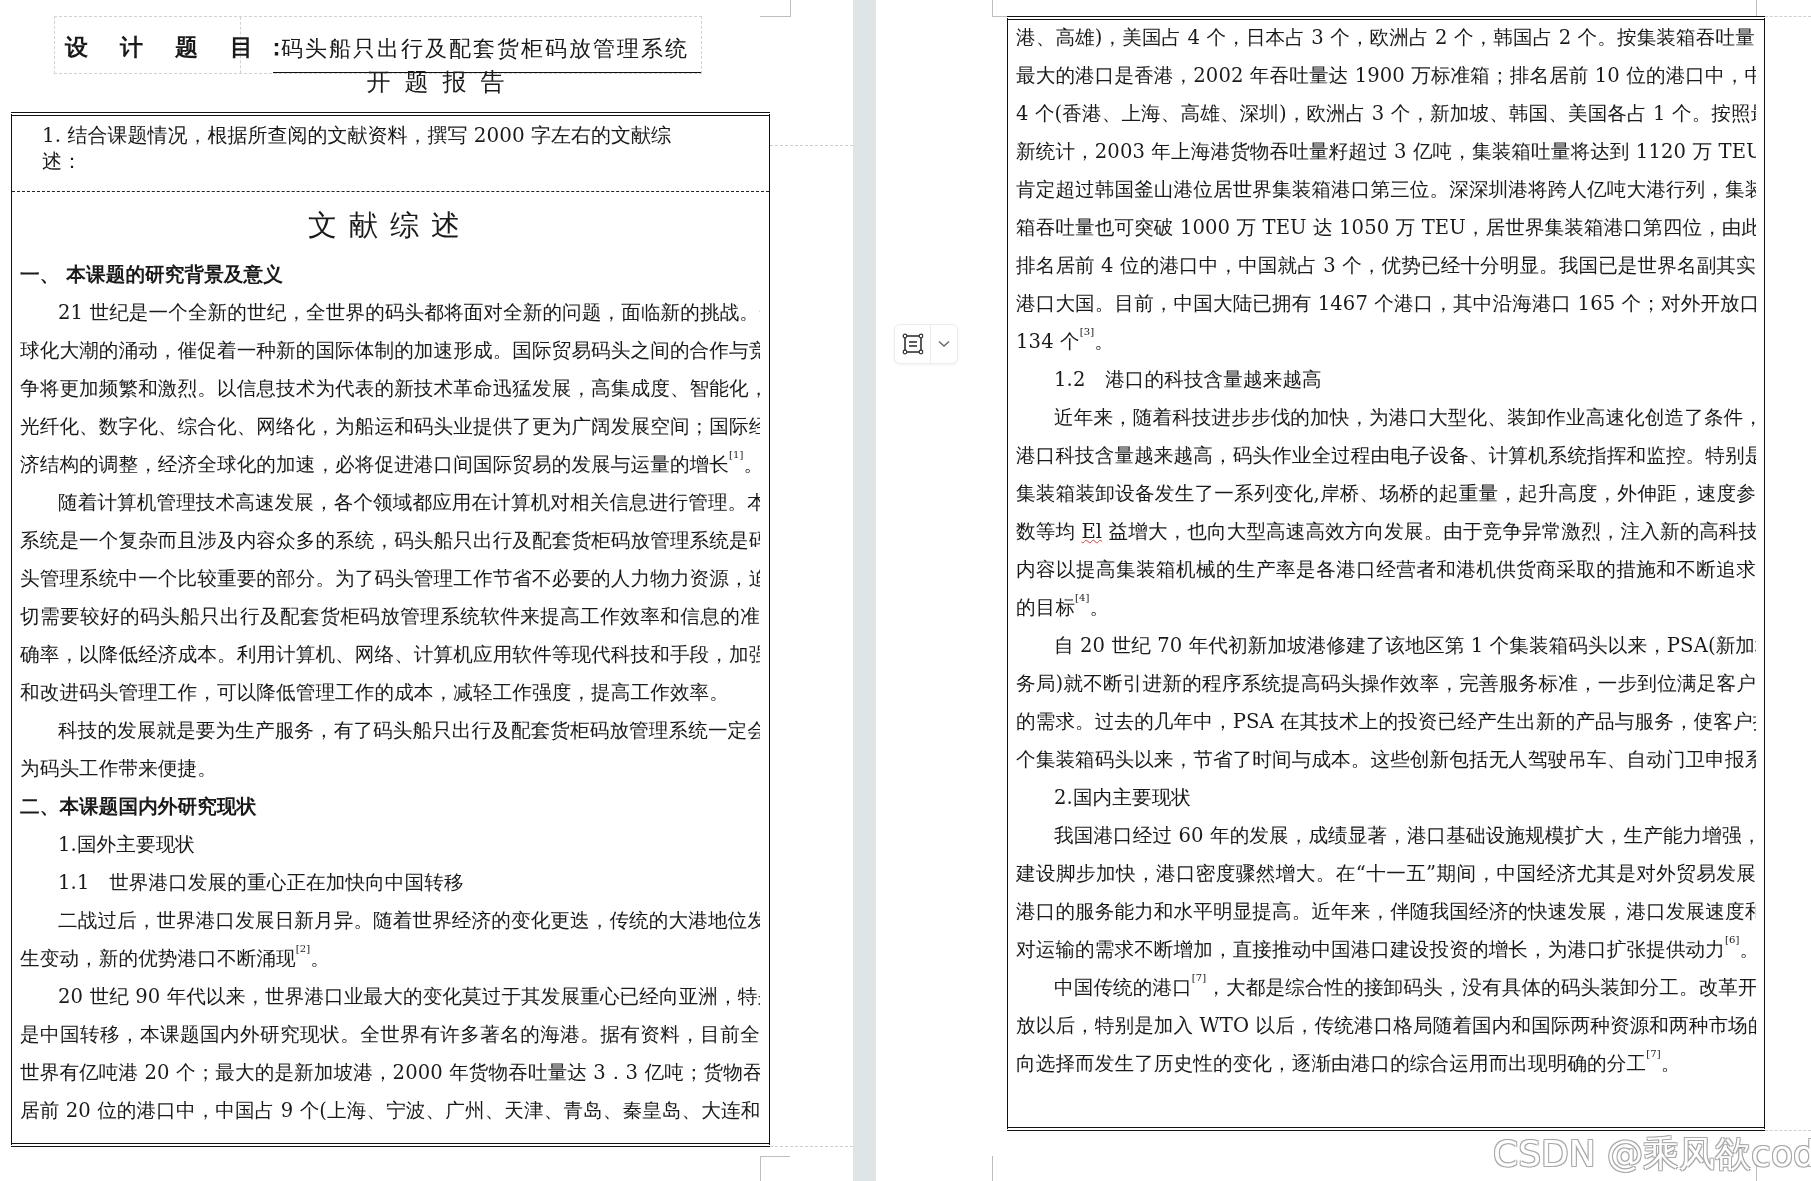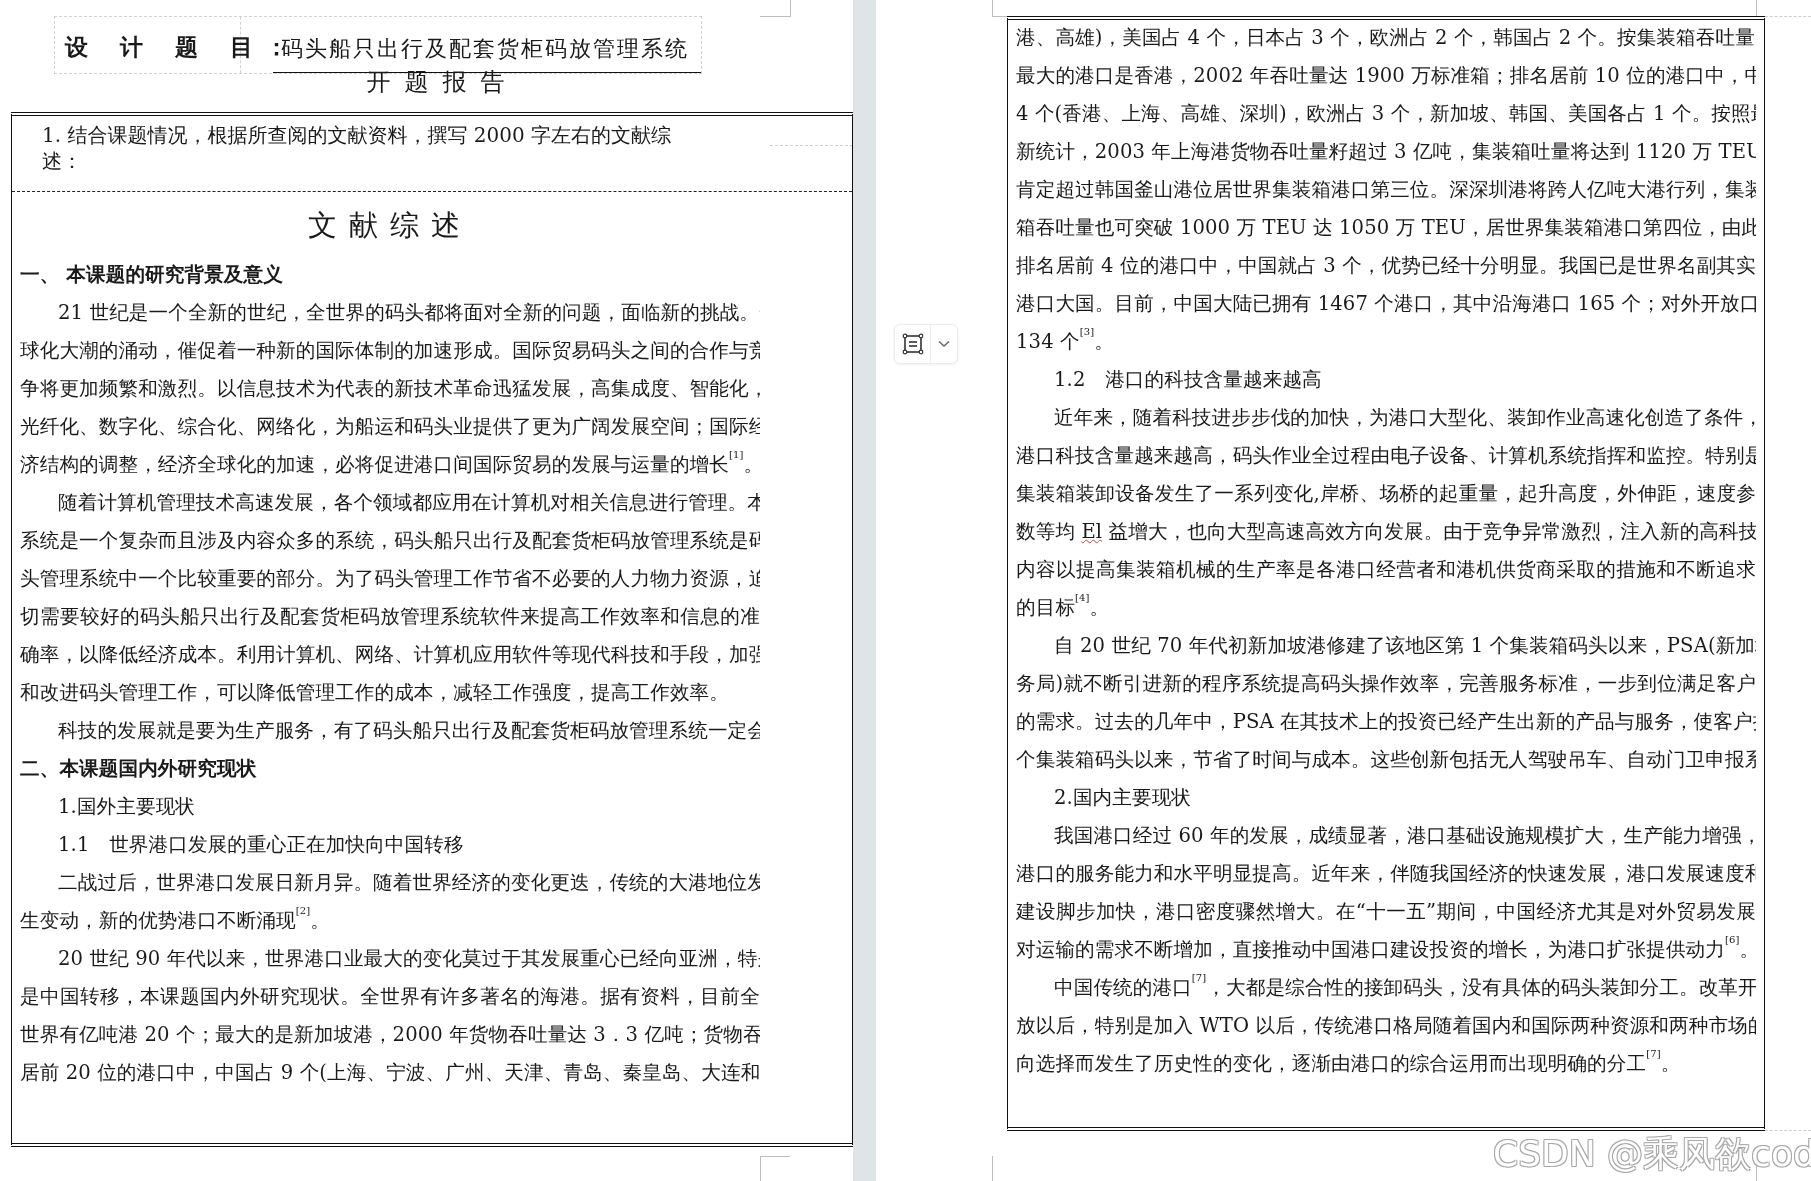--- a/index.html
+++ b/index.html
@@ -15,21 +15,21 @@
 
   .crop { position: absolute; border-color: #bdbdbd; border-style: solid; border-width: 0; }
 
   
   .title-box { position: absolute; left: 54px; top: 16px; width: 648px; height: 58px; border: 1px dashed #d2d2d2; display: flex; }
   .title-label { width: 186px; height: 100%; border-right: 1px dashed #d2d2d2; display: flex; align-items: flex-end; padding: 0 0 10px 10px; font-weight: bold; font-size: 23px; letter-spacing: 12px; white-space: nowrap; }
   .title-value { flex: 1; display: flex; align-items: flex-end; padding: 0 0 8px 8px; font-size: 22px; letter-spacing: 2px; border-bottom: 1.5px solid #111; white-space: nowrap; margin-left: 32px; }
 
   .report-heading { position: absolute; left: 0; width: 885px; top: 66px; text-align: center; font-size: 24px; letter-spacing: 14px; font-weight: normal; }
 
-  .main-box-left { position: absolute; left: 11px; top: 112px; width: 842px; height: 1035px; border: 1.5px solid #111; border-top: 4px double #111; border-bottom: 4px double #111; }
+  .main-box-left { position: absolute; left: 11px; top: 112px; width: 759px; height: 1035px; border: 1.5px solid #111; border-top: 4px double #111; border-bottom: 4px double #111; }
   .q-row { height: 76px; border-bottom: 1px dashed #222; padding: 6px 10px 0 30px; font-size: 20px; line-height: 26px; }
 
   .main-box-right { position: absolute; left: 1007px; top: 16px; width: 758px; height: 1115px; border: 1.5px solid #111; border-top: 4px double #111; border-bottom: 4px double #111; }
 
   .flow { position: absolute; font-size: 19.6px; line-height: 38px; text-align: justify; letter-spacing: 0.1px; }
   .flow p { margin: 0; white-space: nowrap; overflow: hidden; text-align-last: justify; }
   .flow p.last { text-align-last: left; }
   .flow .sec { font-weight: bold; font-size: 19.6px; text-align-last: left; }
   .flow .sub { padding-left: 38px; text-align-last: left; }
   .lit-title { text-align: center !important; text-align-last: center !important; font-size: 29px; letter-spacing: 12px; line-height: 50px; font-weight: normal; }
@@ -78,20 +78,21 @@
           <p>争将更加频繁和激烈。以信息技术为代表的新技术革命迅猛发展，高集成度、智能化，</p>
           <p>光纤化、数字化、综合化、网络化，为船运和码头业提供了更为广阔发展空间；国际经</p>
           <p class="last">济结构的调整，经济全球化的加速，必将促进港口间国际贸易的发展与运量的增长<sup>[1]</sup>。</p>
           <p style="padding-left: 38px;">随着计算机管理技术高速发展，各个领域都应用在计算机对相关信息进行管理。本</p>
           <p>系统是一个复杂而且涉及内容众多的系统，码头船只出行及配套货柜码放管理系统是码</p>
           <p>头管理系统中一个比较重要的部分。为了码头管理工作节省不必要的人力物力资源，迫</p>
           <p>切需要较好的码头船只出行及配套货柜码放管理系统软件来提高工作效率和信息的准</p>
           <p>确率，以降低经济成本。利用计算机、网络、计算机应用软件等现代科技和手段，加强</p>
           <p class="last">和改进码头管理工作，可以降低管理工作的成本，减轻工作强度，提高工作效率。</p>
           <p style="padding-left: 38px;">科技的发展就是要为生产服务，有了码头船只出行及配套货柜码放管理系统一定会</p>
+          <p class="last">为码头工作带来便捷。</p>
         </div>
       <p class="sec">二、本课题国内外研究现状</p>
       <p class="sub">1.国外主要现状</p>
       <p class="sub">1.1　世界港口发展的重心正在加快向中国转移</p>
       <div id="left-lines2">
           <p style="padding-left: 38px;">二战过后，世界港口发展日新月异。随着世界经济的变化更迭，传统的大港地位发</p>
           <p class="last">生变动，新的优势港口不断涌现<sup>[2]</sup>。</p>
           <p style="padding-left: 38px;">20 世纪 90 年代以来，世界港口业最大的变化莫过于其发展重心已经向亚洲，特别</p>
           <p>是中国转移，本课题国内外研究现状。全世界有许多著名的海港。据有资料，目前全</p>
           <p>世界有亿吨港 20 个；最大的是新加坡港，2000 年货物吞吐量达 3．3 亿吨；货物吞吐量</p>
@@ -135,22 +136,22 @@
         <p>内容以提高集装箱机械的生产率是各港口经营者和港机供货商采取的措施和不断追求</p>
         <p class="last">的目标<sup>[4]</sup>。</p>
         <p style="padding-left: 38px;">自 20 世纪 70 年代初新加坡港修建了该地区第 1 个集装箱码头以来，PSA(新加坡港</p>
         <p>务局)就不断引进新的程序系统提高码头操作效率，完善服务标准，一步到位满足客户</p>
         <p>的需求。过去的几年中，PSA 在其技术上的投资已经产生出新的产品与服务，使客户拥</p>
         <p>个集装箱码头以来，节省了时间与成本。这些创新包括无人驾驶吊车、自动门卫申报系统</p>
       </div>
     <p class="sub">2.国内主要现状</p>
     <div id="right-lines3">
         <p style="padding-left: 38px;">我国港口经过 60 年的发展，成绩显著，港口基础设施规模扩大，生产能力增强，</p>
+        <p>建设脚步加快，港口密度骤然增大。在“十一五”期间，中国经济尤其是对外贸易发展</p>
         <p>港口的服务能力和水平明显提高。近年来，伴随我国经济的快速发展，港口发展速度和</p>
-        <p>建设脚步加快，港口密度骤然增大。在“十一五”期间，中国经济尤其是对外贸易发展</p>
         <p class="last">对运输的需求不断增加，直接推动中国港口建设投资的增长，为港口扩张提供动力<sup>[6]</sup>。</p>
         <p style="padding-left: 38px;">中国传统的港口<sup>[7]</sup>，大都是综合性的接卸码头，没有具体的码头装卸分工。改革开</p>
         <p>放以后，特别是加入 WTO 以后，传统港口格局随着国内和国际两种资源和两种市场的双</p>
         <p class="last">向选择而发生了历史性的变化，逐渐由港口的综合运用而出现明确的分工<sup>[7]</sup>。</p>
       </div>
   </div>
 </div>
 
 <div class="float-btn">
   <span class="ic">

